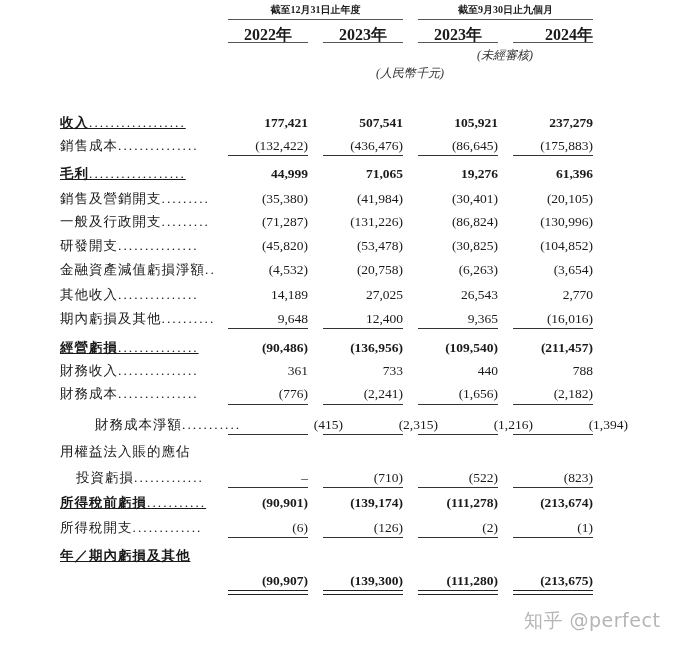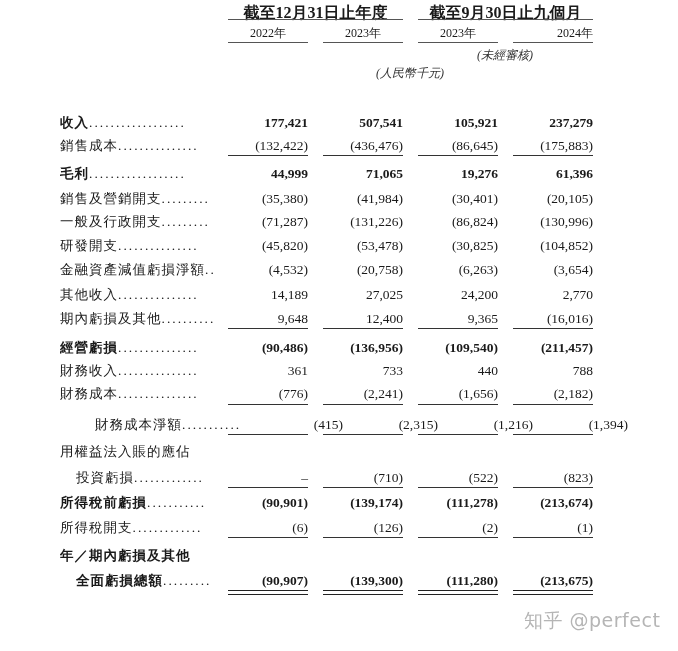--- a/index.html
+++ b/index.html
@@ -1,26 +1,26 @@
 <!DOCTYPE html>
 <html><head>
 <meta charset="utf-8">
 <style>
   html, body { margin: 0; padding: 0; background: #ffffff; }
   body { width: 678px; height: 651px; position: relative; overflow: hidden;
          font-family: "Liberation Serif", "DejaVu Serif", serif; color: #1a1a1a; }
   .abs { position: absolute; }
-  .hdr-group { font-size: 16px; font-weight: bold; text-align: center; }
-  .hdr-year { font-size: 12px; font-weight: normal; text-align: center; }
+  .hdr-group { font-size: 10px; font-weight: bold; text-align: center; }
+  .hdr-year { font-size: 16px; font-weight: bold; text-align: center; }
   .hline { position: absolute; height: 0; border-top: 1.5px solid #555; }
   .note { font-size: 12px; font-style: italic; color: #333; text-align: center; }
   .row { position: absolute; left: 0; width: 678px; height: 22px; }
   .label { position: absolute; left: 60px; width: 156px; font-size: 13.5px; white-space: nowrap; overflow: hidden; line-height: 20px; letter-spacing: 1px; }
   .label.indent { left: 76px; width: 140px; }
-  .label.bold { font-weight: bold; }
+  .label.bold { font-weight: bold; text-decoration: underline; }
   .label .dots { letter-spacing: 2px; }
   .val { position: absolute; width: 86px; text-align: right; font-size: 13.5px; line-height: 20px; }
   .val.bold { font-weight: bold; }
   .c1 { left: 222px; } .c2 { left: 317px; } .c3 { left: 412px; } .c4 { left: 507px; }
   .uline { position: absolute; height: 0; border-top: 1.2px solid #333; width: 80px; }
   .dline { position: absolute; height: 3px; border-top: 1.6px solid #222; border-bottom: 1.6px solid #222; width: 80px; }
   .u1 { left: 228px; } .u2 { left: 323px; } .u3 { left: 418px; } .u4 { left: 513px; }
   .watermark { position: absolute; left: 524px; top: 608px; font-family: "DejaVu Sans", sans-serif; font-size: 19px; color: #b5b5b5; letter-spacing: 0.5px; }
 </style>
 </head>
@@ -90,21 +90,21 @@
       <div class="label"><span>金融資產減值虧損淨額</span><span class="dots" style="font-weight: normal;">...</span></div>
       <div class="val c1">(4,532)</div>
       <div class="val c2">(20,758)</div>
       <div class="val c3">(6,263)</div>
       <div class="val c4">(3,654)</div>
     </div>
     <div class="row" style="top: 285px;">
       <div class="label"><span>其他收入</span><span class="dots" style="font-weight: normal;">...............</span></div>
       <div class="val c1">14,189</div>
       <div class="val c2">27,025</div>
-      <div class="val c3">24,200</div>
+      <div class="val c3">26,543</div>
       <div class="val c4">2,770</div>
     </div>
     <div class="row" style="top: 309px;">
       <div class="label"><span>期內虧損及其他</span><span class="dots" style="font-weight: normal;">...........</span></div>
       <div class="val c1">9,648</div>
       <div class="val c2">12,400</div>
       <div class="val c3">9,365</div>
       <div class="val c4">(16,016)</div>
     </div>
     <div class="row" style="top: 338px;">
@@ -164,21 +164,20 @@
       <div class="val c4">(1)</div>
     </div>
     <div class="row" style="top: 546px;">
       <div class="label bold"><span>年／期內虧損及其他</span><span class="dots" style="font-weight: normal;"></span></div>
       <div class="val c1 bold"></div>
       <div class="val c2 bold"></div>
       <div class="val c3 bold"></div>
       <div class="val c4 bold"></div>
     </div>
     <div class="row" style="top: 571px;">
-      <div class="label bold indent"><span>全面虧損總額</span><span class="dots" style="font-weight: normal;">.........</span></div>
       <div class="val c1 bold">(90,907)</div>
       <div class="val c2 bold">(139,300)</div>
       <div class="val c3 bold">(111,280)</div>
       <div class="val c4 bold">(213,675)</div>
     </div>
     <div class="uline u1" style="top: 155px;"></div>
     <div class="uline u2" style="top: 155px;"></div>
     <div class="uline u3" style="top: 155px;"></div>
     <div class="uline u4" style="top: 155px;"></div>
     <div class="uline u1" style="top: 328px;"></div>

